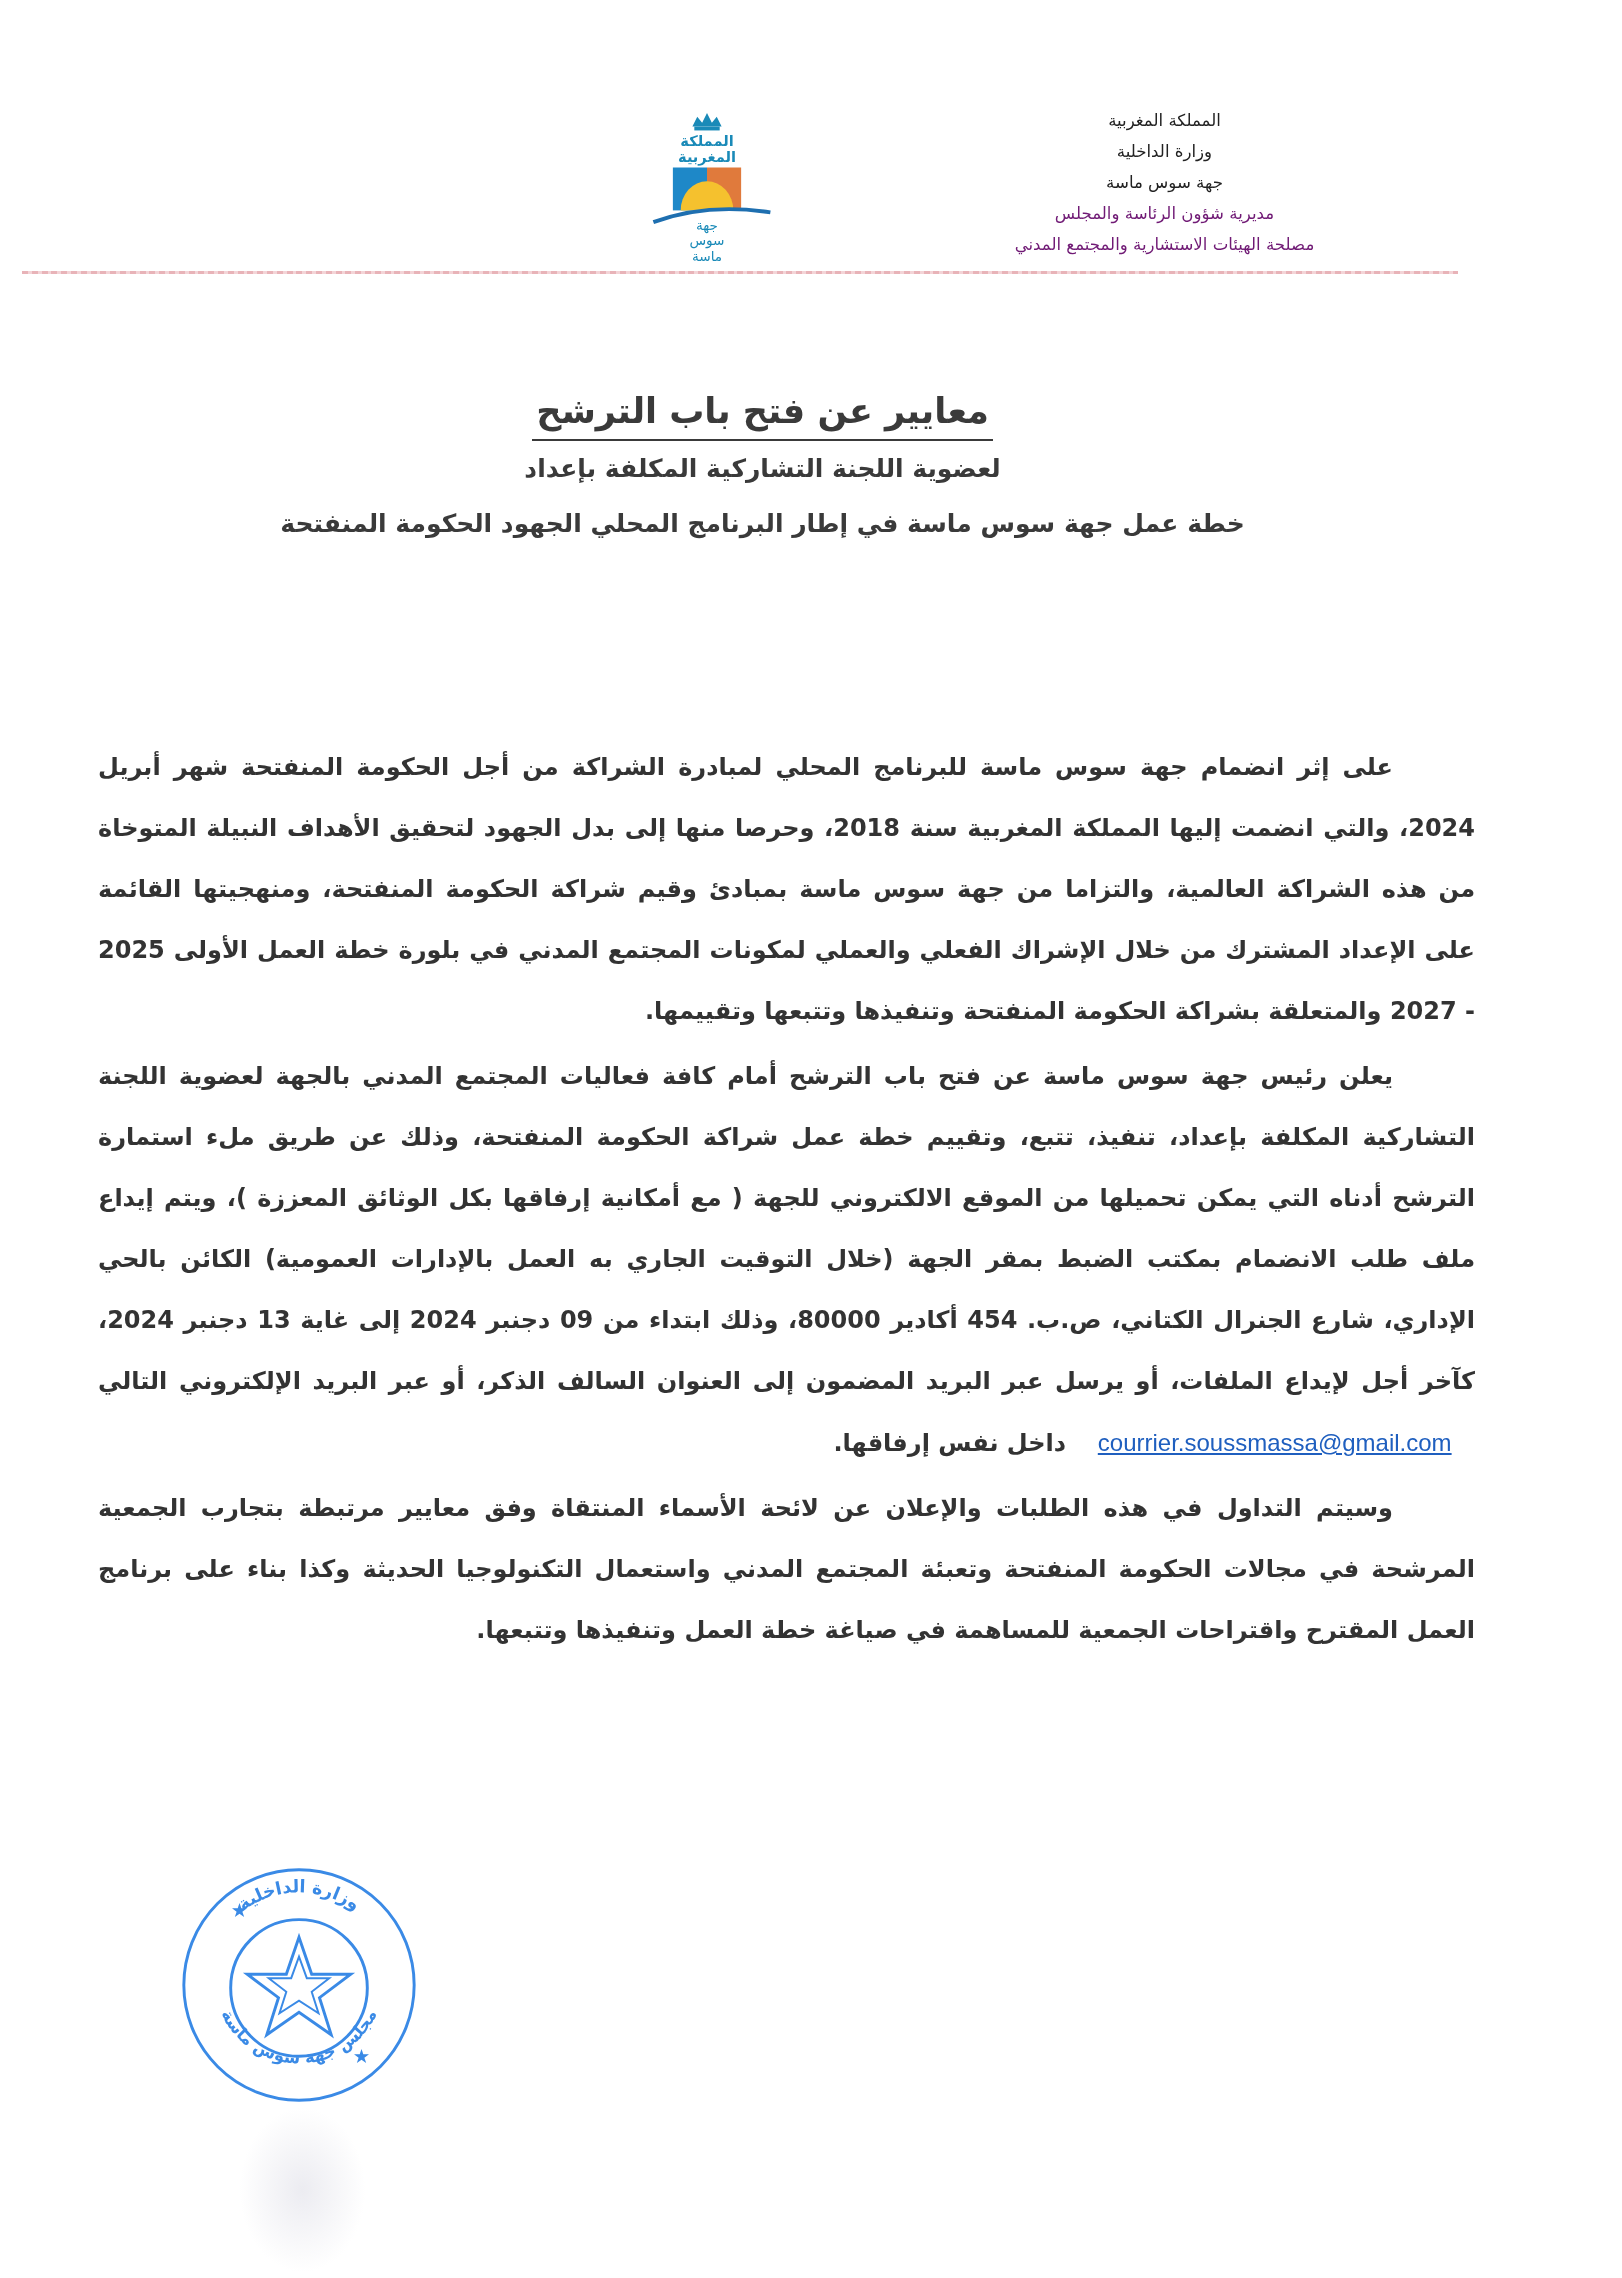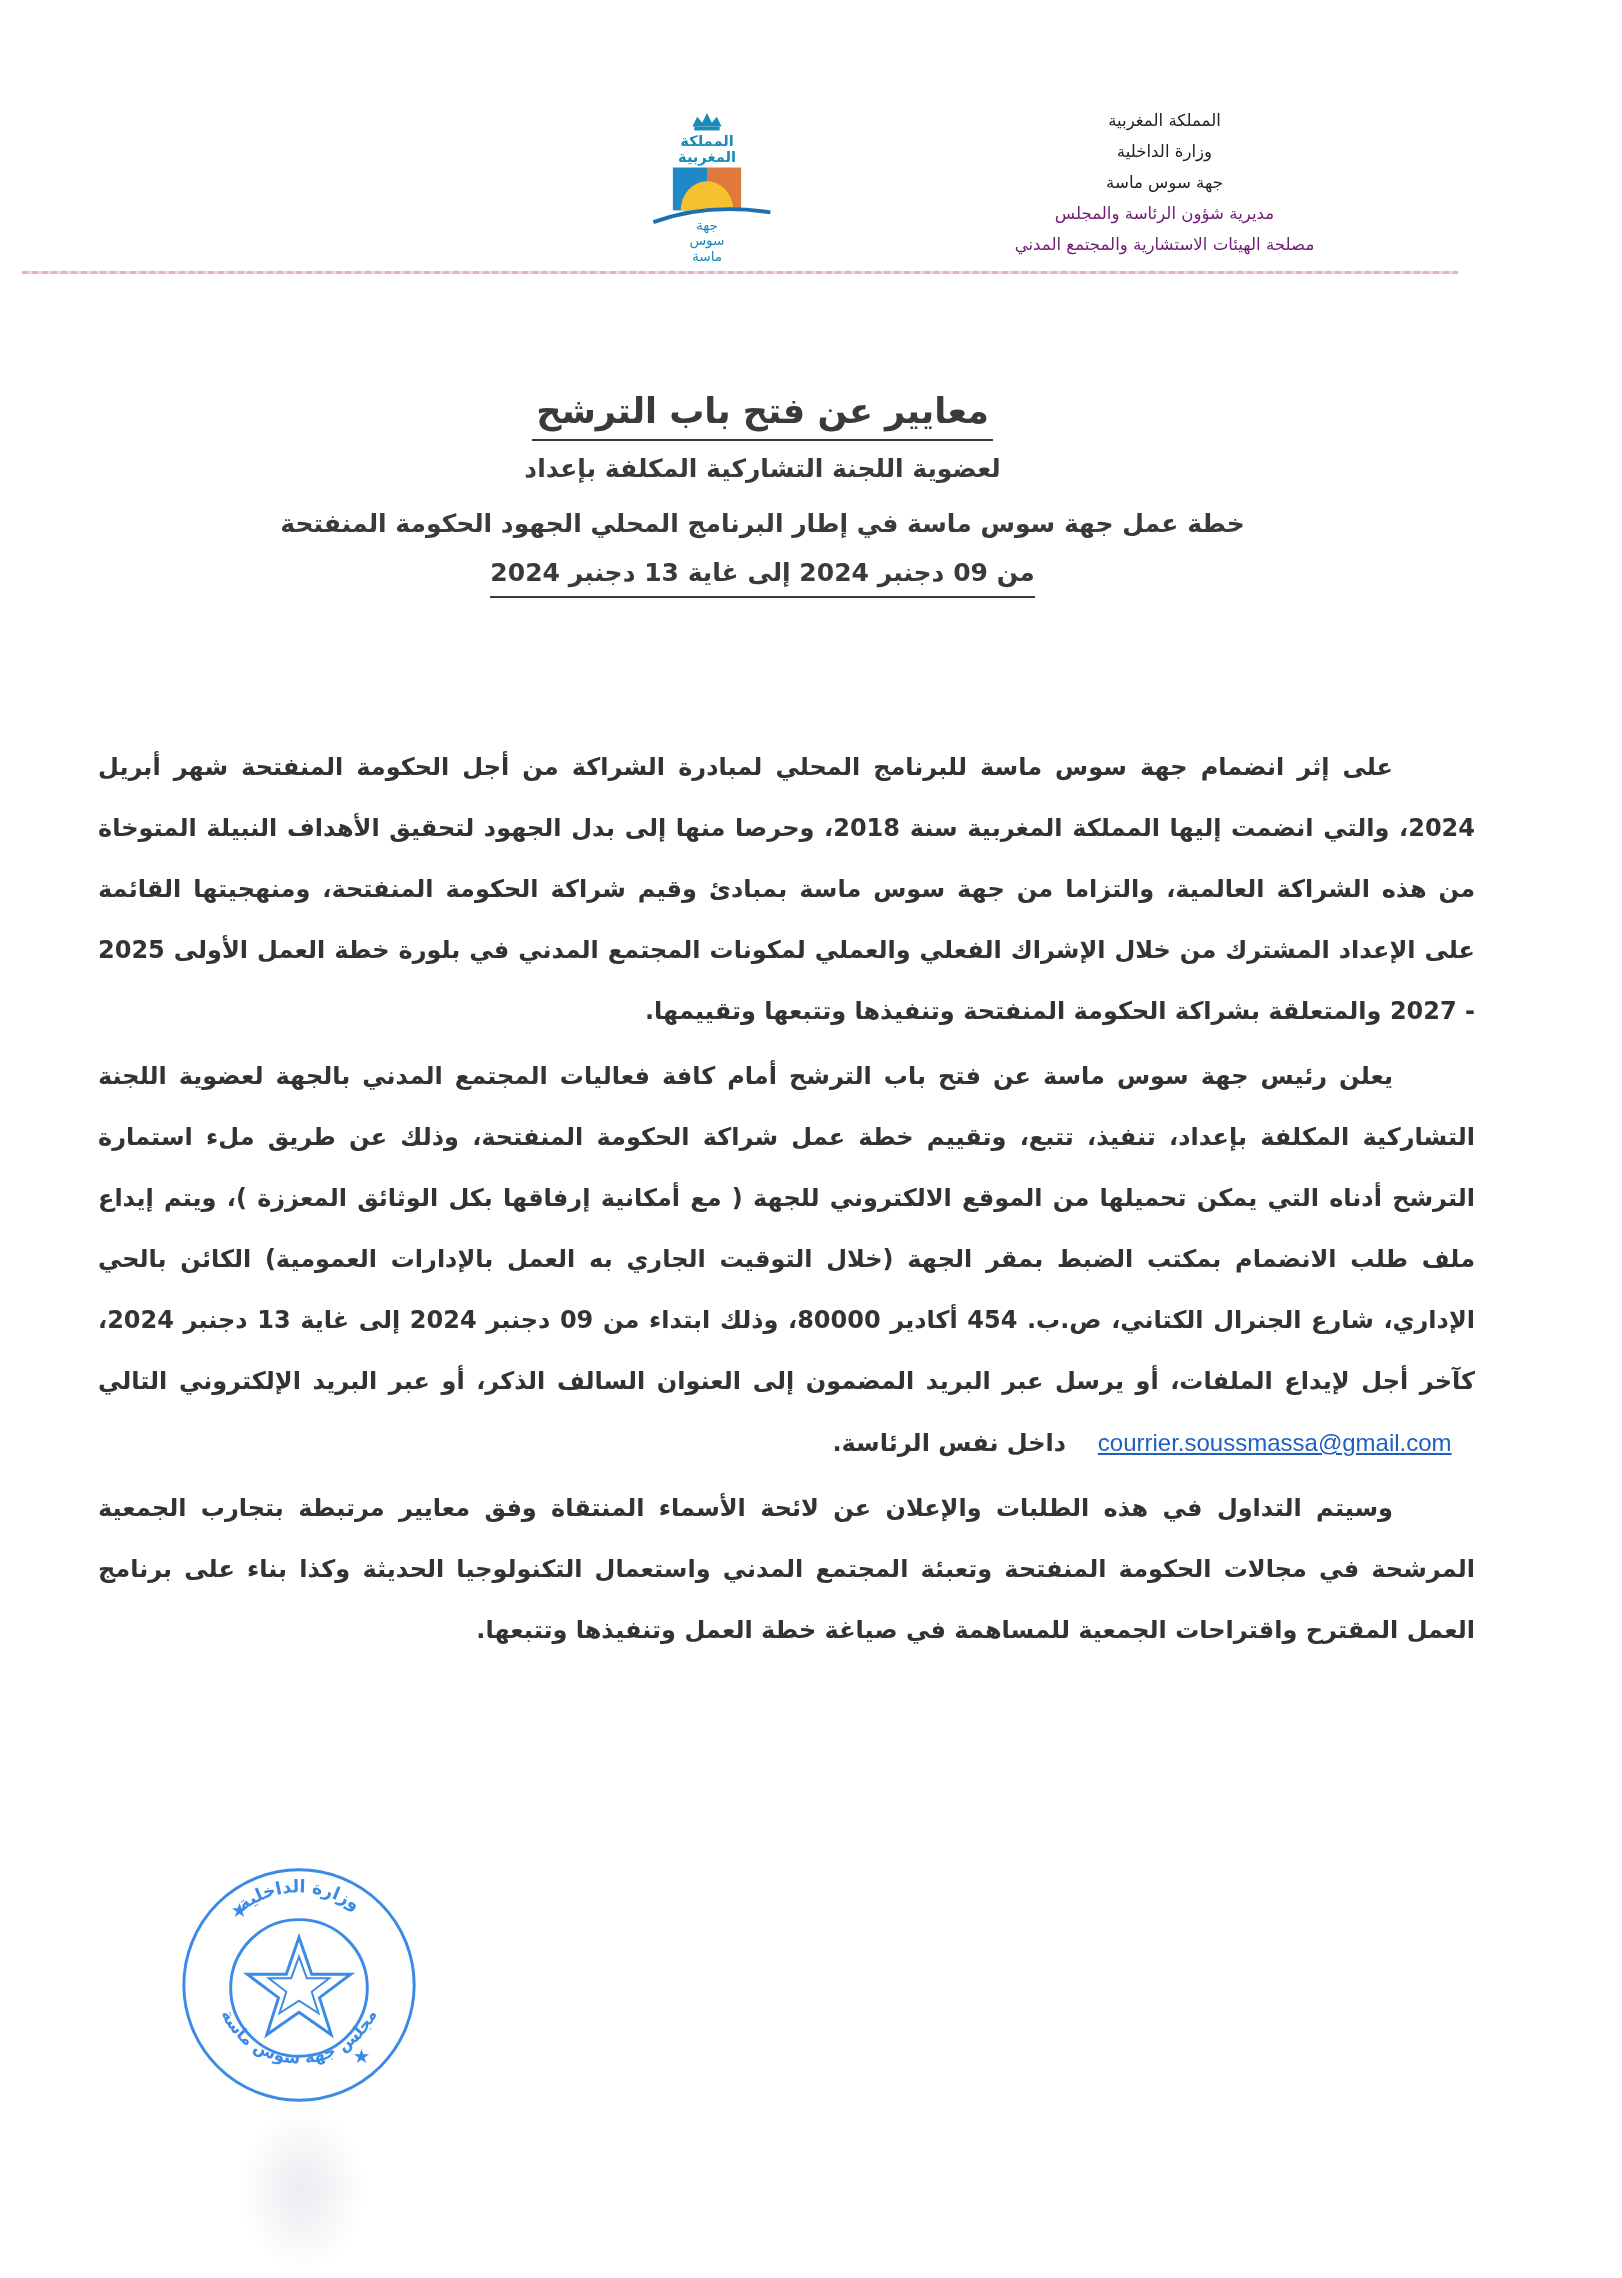--- a/index.html
+++ b/index.html
@@ -62,29 +62,28 @@
   <text x="85" y="140" text-anchor="middle" font-size="14" fill="#1a8ab8" font-family="DejaVu Sans, sans-serif">سوس</text>
   <text x="85" y="156" text-anchor="middle" font-size="14" fill="#1a8ab8" font-family="DejaVu Sans, sans-serif">ماسة</text>
 </svg>
 
 <div class="separator"></div>
 
 <div class="title-block">
   <div><span class="title-main">معايير عن فتح باب الترشح</span></div>
   <div class="title-line">لعضوية اللجنة التشاركية المكلفة بإعداد</div>
   <div class="title-line">خطة عمل جهة سوس ماسة في إطار البرنامج المحلي الجهود الحكومة المنفتحة</div>
-  <div><span class="title-dates">من 09 دجنبر 2024 إلى غاية 13 دجنبر 2024</span></div>
 </div>
 
 <div class="body-text">
   <p>على إثر انضمام جهة سوس ماسة للبرنامج المحلي لمبادرة الشراكة من أجل الحكومة المنفتحة شهر أبريل 2024، والتي انضمت إليها المملكة المغربية سنة 2018، وحرصا منها إلى بدل الجهود لتحقيق الأهداف النبيلة المتوخاة من هذه الشراكة العالمية، والتزاما من جهة سوس ماسة بمبادئ وقيم شراكة الحكومة المنفتحة، ومنهجيتها القائمة على الإعداد المشترك من خلال الإشراك الفعلي والعملي لمكونات المجتمع المدني في بلورة خطة العمل الأولى 2025 - 2027 والمتعلقة بشراكة الحكومة المنفتحة وتنفيذها وتتبعها وتقييمها.</p>
   <p>
     <span>يعلن رئيس جهة سوس ماسة عن فتح باب الترشح أمام كافة فعاليات المجتمع المدني بالجهة لعضوية اللجنة التشاركية المكلفة بإعداد، تنفيذ، تتبع، وتقييم خطة عمل شراكة الحكومة المنفتحة، وذلك عن طريق ملء استمارة الترشح أدناه التي يمكن تحميلها من الموقع الالكتروني للجهة ( مع أمكانية إرفاقها بكل الوثائق المعززة )، ويتم إيداع ملف طلب الانضمام بمكتب الضبط بمقر الجهة (خلال التوقيت الجاري به العمل بالإدارات العمومية) الكائن بالحي الإداري، شارع الجنرال الكتاني، ص.ب. 454 أكادير 80000، وذلك ابتداء من 09 دجنبر 2024 إلى غاية 13 دجنبر 2024، كآخر أجل لإيداع الملفات، أو يرسل عبر البريد المضمون إلى العنوان السالف الذكر، أو عبر البريد الإلكتروني التالي</span>
     <a class="email" title="courrier.soussmassa@gmail.com">courrier.soussmassa@gmail.com</a>
-    <span>داخل نفس الرئاسة.</span>
+    <span>داخل نفس إرفاقها.</span>
   </p>
   <p>وسيتم التداول في هذه الطلبات والإعلان عن لائحة الأسماء المنتقاة وفق معايير مرتبطة بتجارب الجمعية المرشحة في مجالات الحكومة المنفتحة وتعبئة المجتمع المدني واستعمال التكنولوجيا الحديثة وكذا بناء على برنامج العمل المقترح واقتراحات الجمعية للمساهمة في صياغة خطة العمل وتنفيذها وتتبعها.</p>
 </div>
 
 <svg class="stamp" viewBox="0 0 250 250">
   <defs>
     <path id="arcTop" d="M 30 125 A 95 95 0 0 1 220 125"></path>
     <path id="arcBottom" d="M 40 140 A 88 88 0 0 0 210 140"></path>
   </defs>
   <circle cx="125" cy="125" r="118" fill="none" stroke="#3a8ae6" stroke-width="3"></circle>

